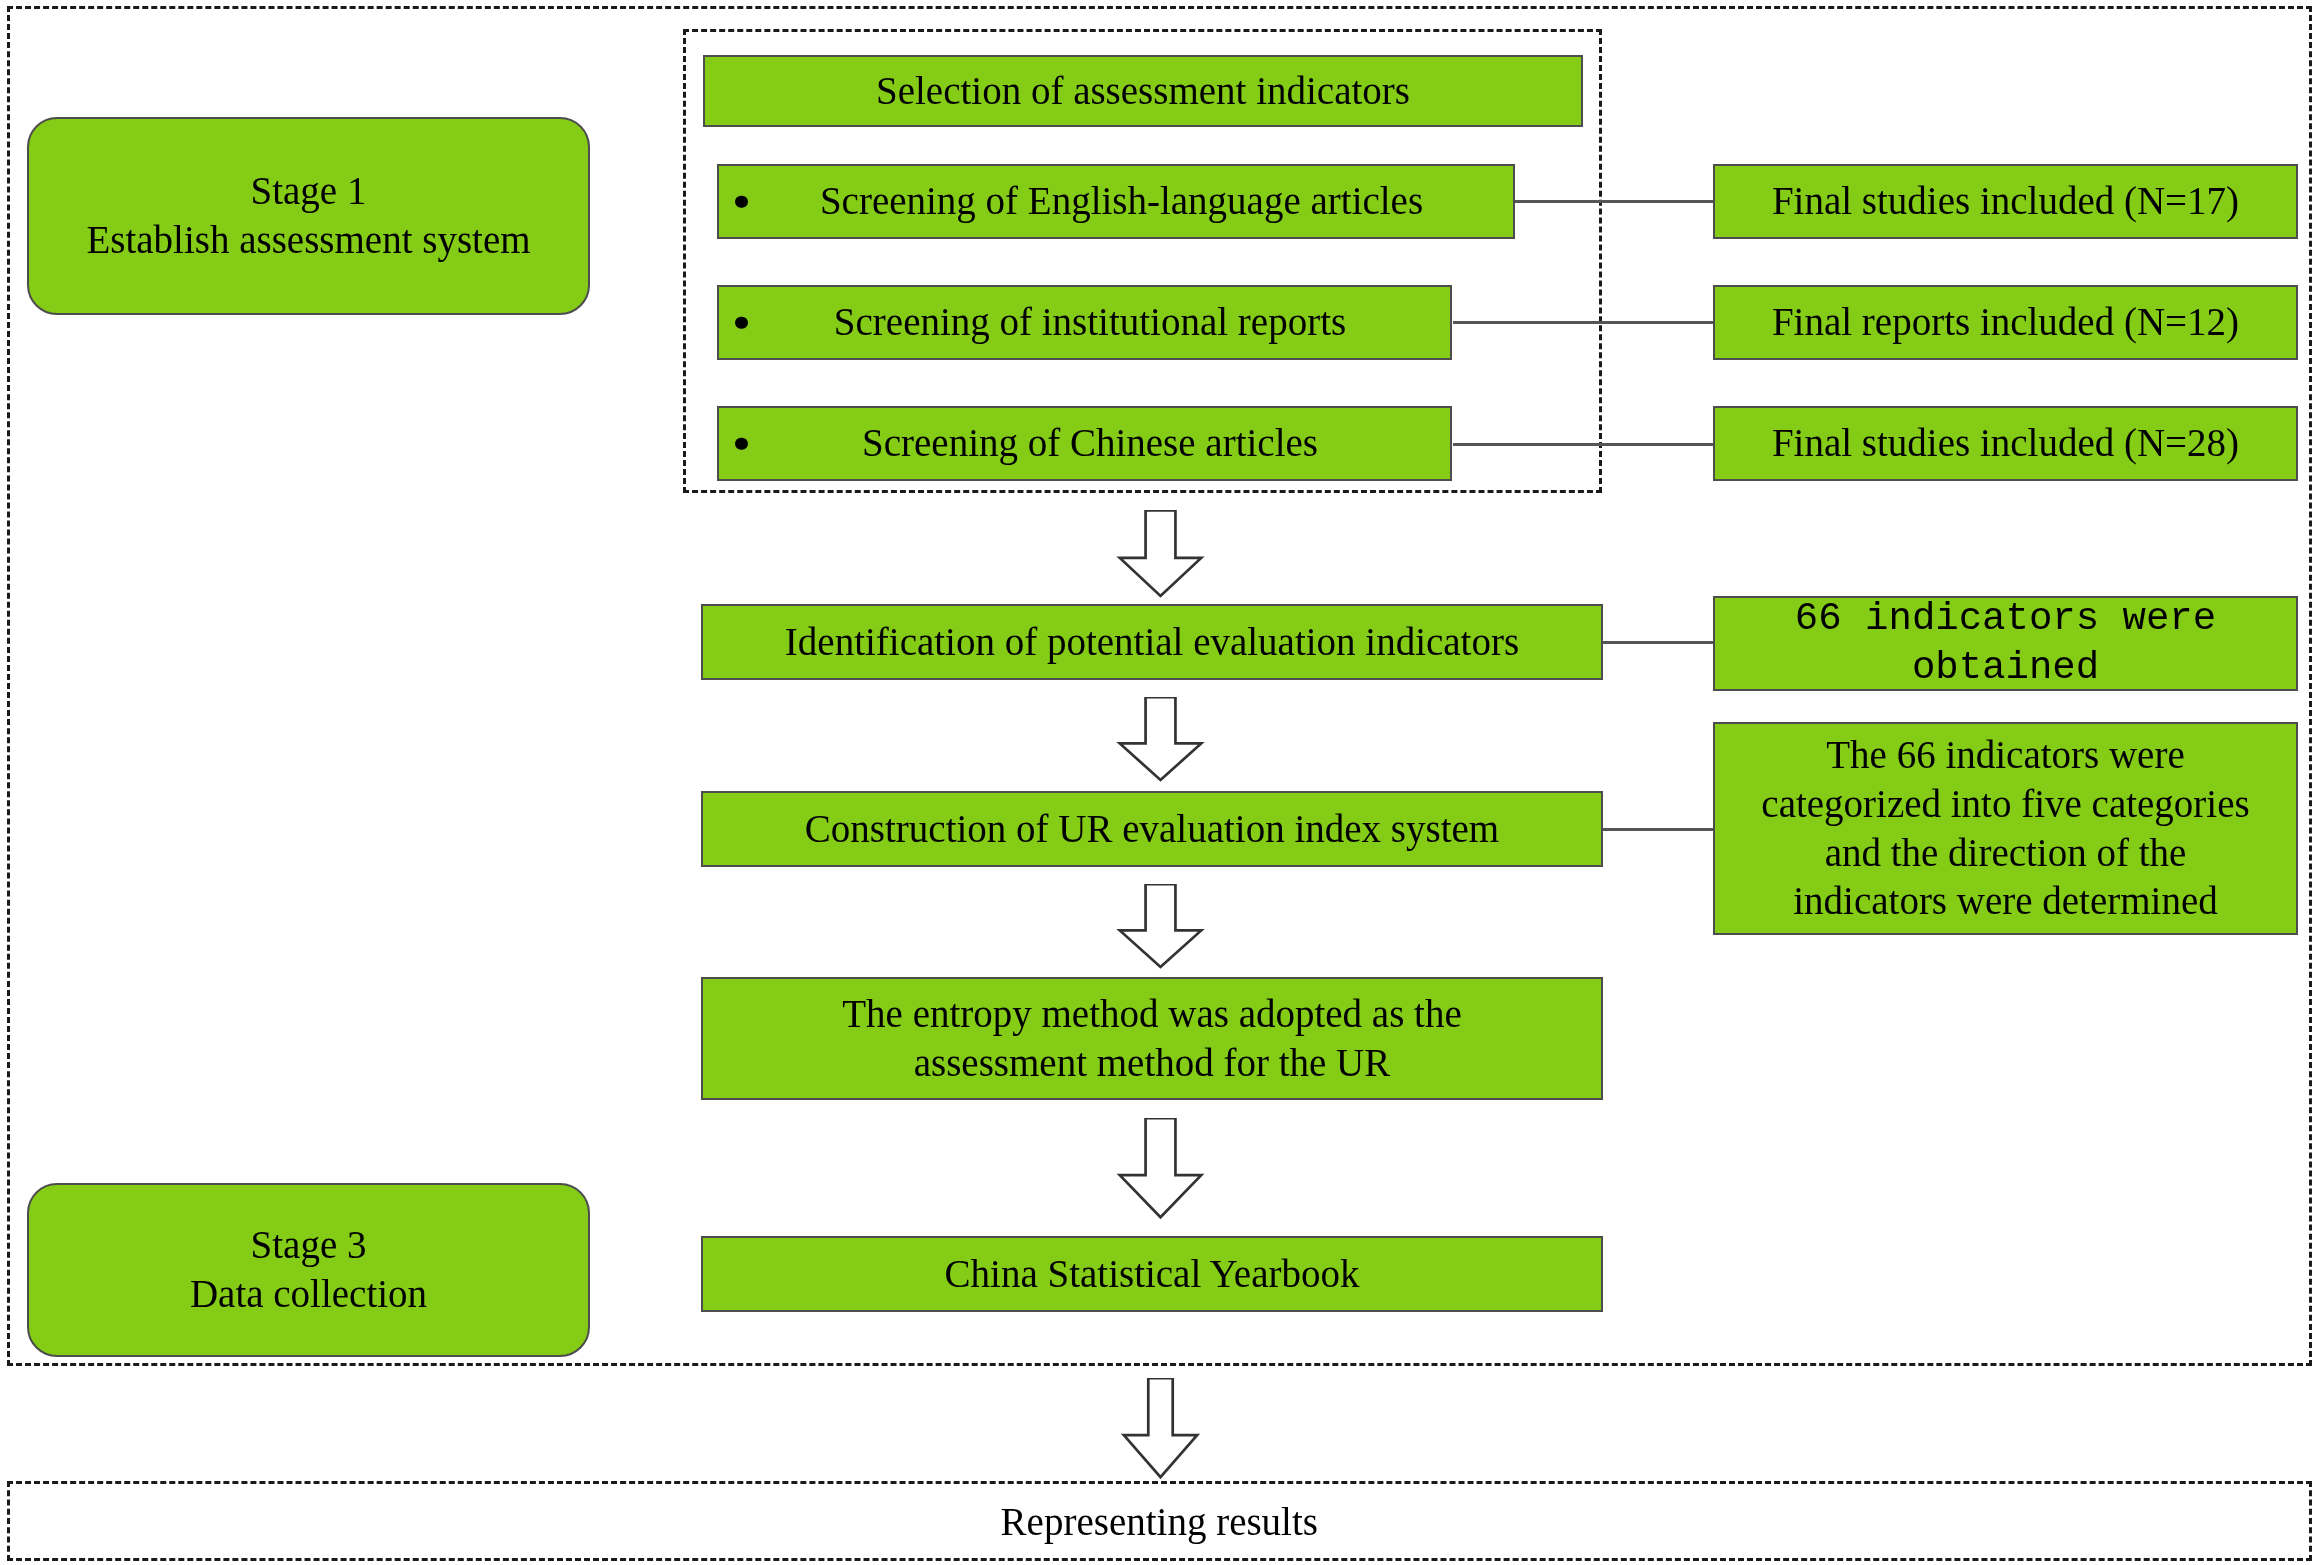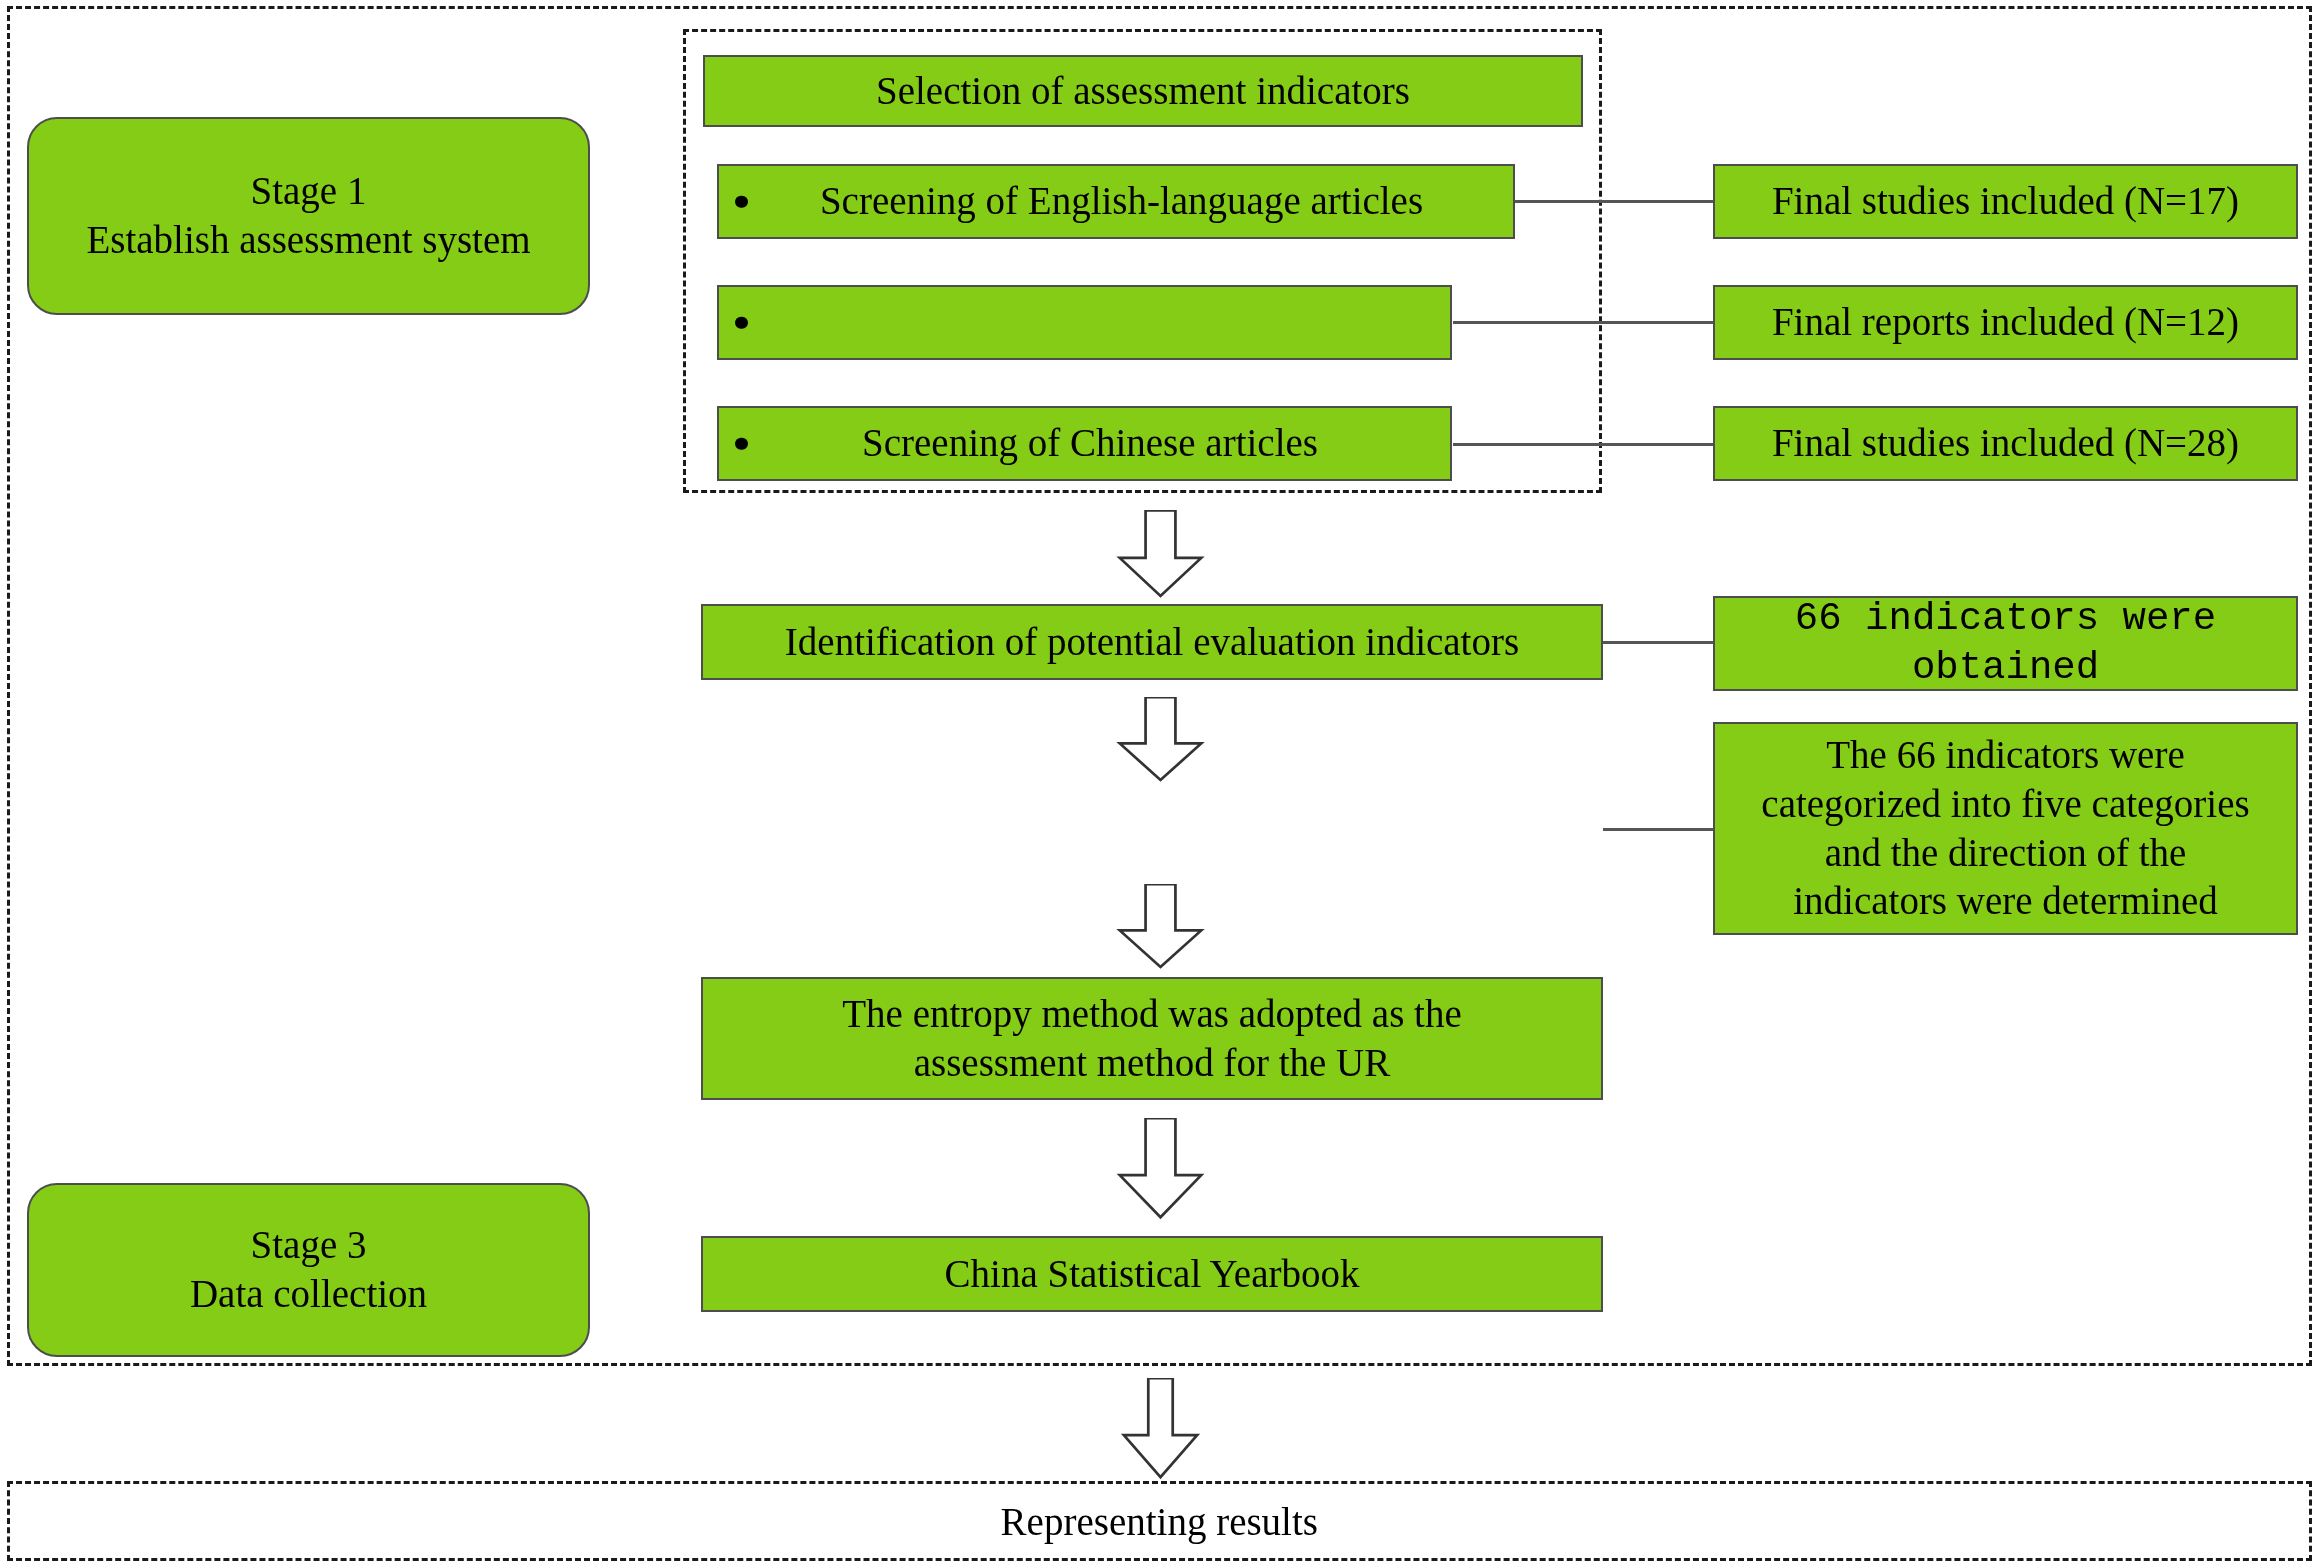--- a/index.html
+++ b/index.html
@@ -109,20 +109,21 @@
     <span class="txt">Selection of assessment indicators</span>
   </div>
 
   <div class="box bullet-box" style="left:717px; top:164px; width:798px; height:75px; font-size:39px;">
     <span class="bullet-dot"></span>
     <span class="txt">Screening of English-language articles</span>
   </div>
 
   <div class="box bullet-box" style="left:717px; top:285px; width:735px; height:75px; font-size:39px;">
     <span class="bullet-dot"></span>
+    <span class="txt">Screening of institutional reports</span>
   </div>
 
   <div class="box bullet-box" style="left:717px; top:406px; width:735px; height:75px; font-size:39px;">
     <span class="bullet-dot"></span>
     <span class="txt">Screening of Chinese articles</span>
   </div>
 
   <div class="hline" style="left:1515px; top:200px; width:198px;"></div>
   <div class="hline" style="left:1453px; top:321px; width:261px;"></div>
   <div class="hline" style="left:1453px; top:443px; width:261px;"></div>
@@ -154,20 +155,23 @@
   <div class="box" style="left:1713px; top:596px; width:585px; height:95px; font-size:39px;font-family:Liberation Mono, monospace;">
     <span class="txt">66 indicators were  obtained</span>
   </div>
 
   <div class="arrow-down" style="left:1113px; top:697px;">
     <svg width="95" height="86" viewBox="0 0 140 126">
       <polygon points="48,0 92,0 92,68 130,68 70,122 10,68 48,68" fill="#ffffff" stroke="#333333" stroke-width="4"></polygon>
     </svg>
   </div>
 
+  <div class="box" style="left:701px; top:791px; width:902px; height:76px; font-size:39px;">
+    <span class="txt">Construction of UR evaluation index system</span>
+  </div>
 
   <div class="hline" style="left:1603px; top:828px; width:110px;"></div>
 
   <div class="box" style="left:1713px; top:722px; width:585px; height:213px; font-size:39px;">
     <span class="txt">The 66 indicators were
 categorized into five categories
 and  the direction of the
 indicators were determined</span>
   </div>
 

